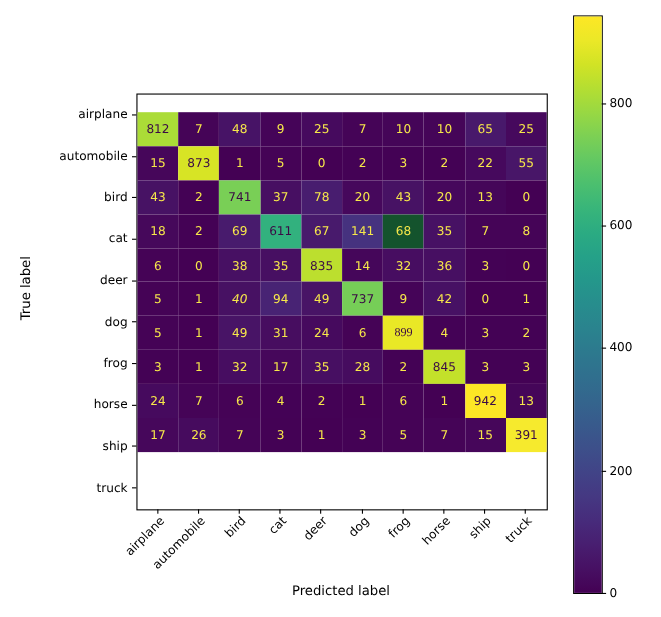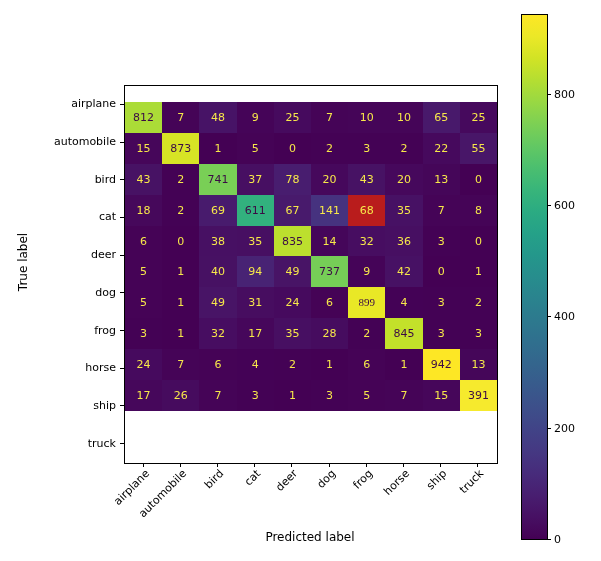--- a/index.html
+++ b/index.html
@@ -298,21 +298,21 @@
         </div>
         <div class="cell" style="background: rgb(50, 177, 126);">
           <span style="color: rgb(59, 10, 69);">611</span>
         </div>
         <div class="cell" style="background: rgb(72, 26, 108);">
           <span style="color: rgb(247, 232, 74);">67</span>
         </div>
         <div class="cell" style="background: rgb(70, 50, 127);">
           <span style="color: rgb(247, 232, 74);">141</span>
         </div>
-        <div class="cell" style="background: #b91c1c;">
+        <div class="cell" style="background: #14532d;">
           <span style="color: rgb(247, 232, 74);">68</span>
         </div>
         <div class="cell" style="background: rgb(71, 17, 100);">
           <span style="color: rgb(247, 232, 74);">35</span>
         </div>
         <div class="cell" style="background: rgb(69, 4, 87);">
           <span style="color: rgb(247, 232, 74);">7</span>
         </div>
         <div class="cell" style="background: rgb(69, 4, 87);">
           <span style="color: rgb(247, 232, 74);">8</span>
@@ -347,21 +347,21 @@
         <div class="cell" style="background: rgb(68, 1, 84);">
           <span style="color: rgb(247, 232, 74);">0</span>
         </div>
         <div class="cell" style="background: rgb(69, 3, 86);">
           <span style="color: rgb(247, 232, 74);">5</span>
         </div>
         <div class="cell" style="background: rgb(68, 1, 84);">
           <span style="color: rgb(247, 232, 74);">1</span>
         </div>
         <div class="cell" style="background: rgb(71, 17, 99);">
-          <span style="color: rgb(247, 232, 74);">40</span>
+          <span style="color: rgb(247, 232, 74); font-style: italic;">40</span>
         </div>
         <div class="cell" style="background: rgb(72, 35, 116);">
           <span style="color: rgb(247, 232, 74);">94</span>
         </div>
         <div class="cell" style="background: rgb(72, 20, 102);">
           <span style="color: rgb(247, 232, 74);">49</span>
         </div>
         <div class="cell" style="background: rgb(118, 206, 87);">
           <span style="color: rgb(59, 10, 69);">737</span>
         </div>

